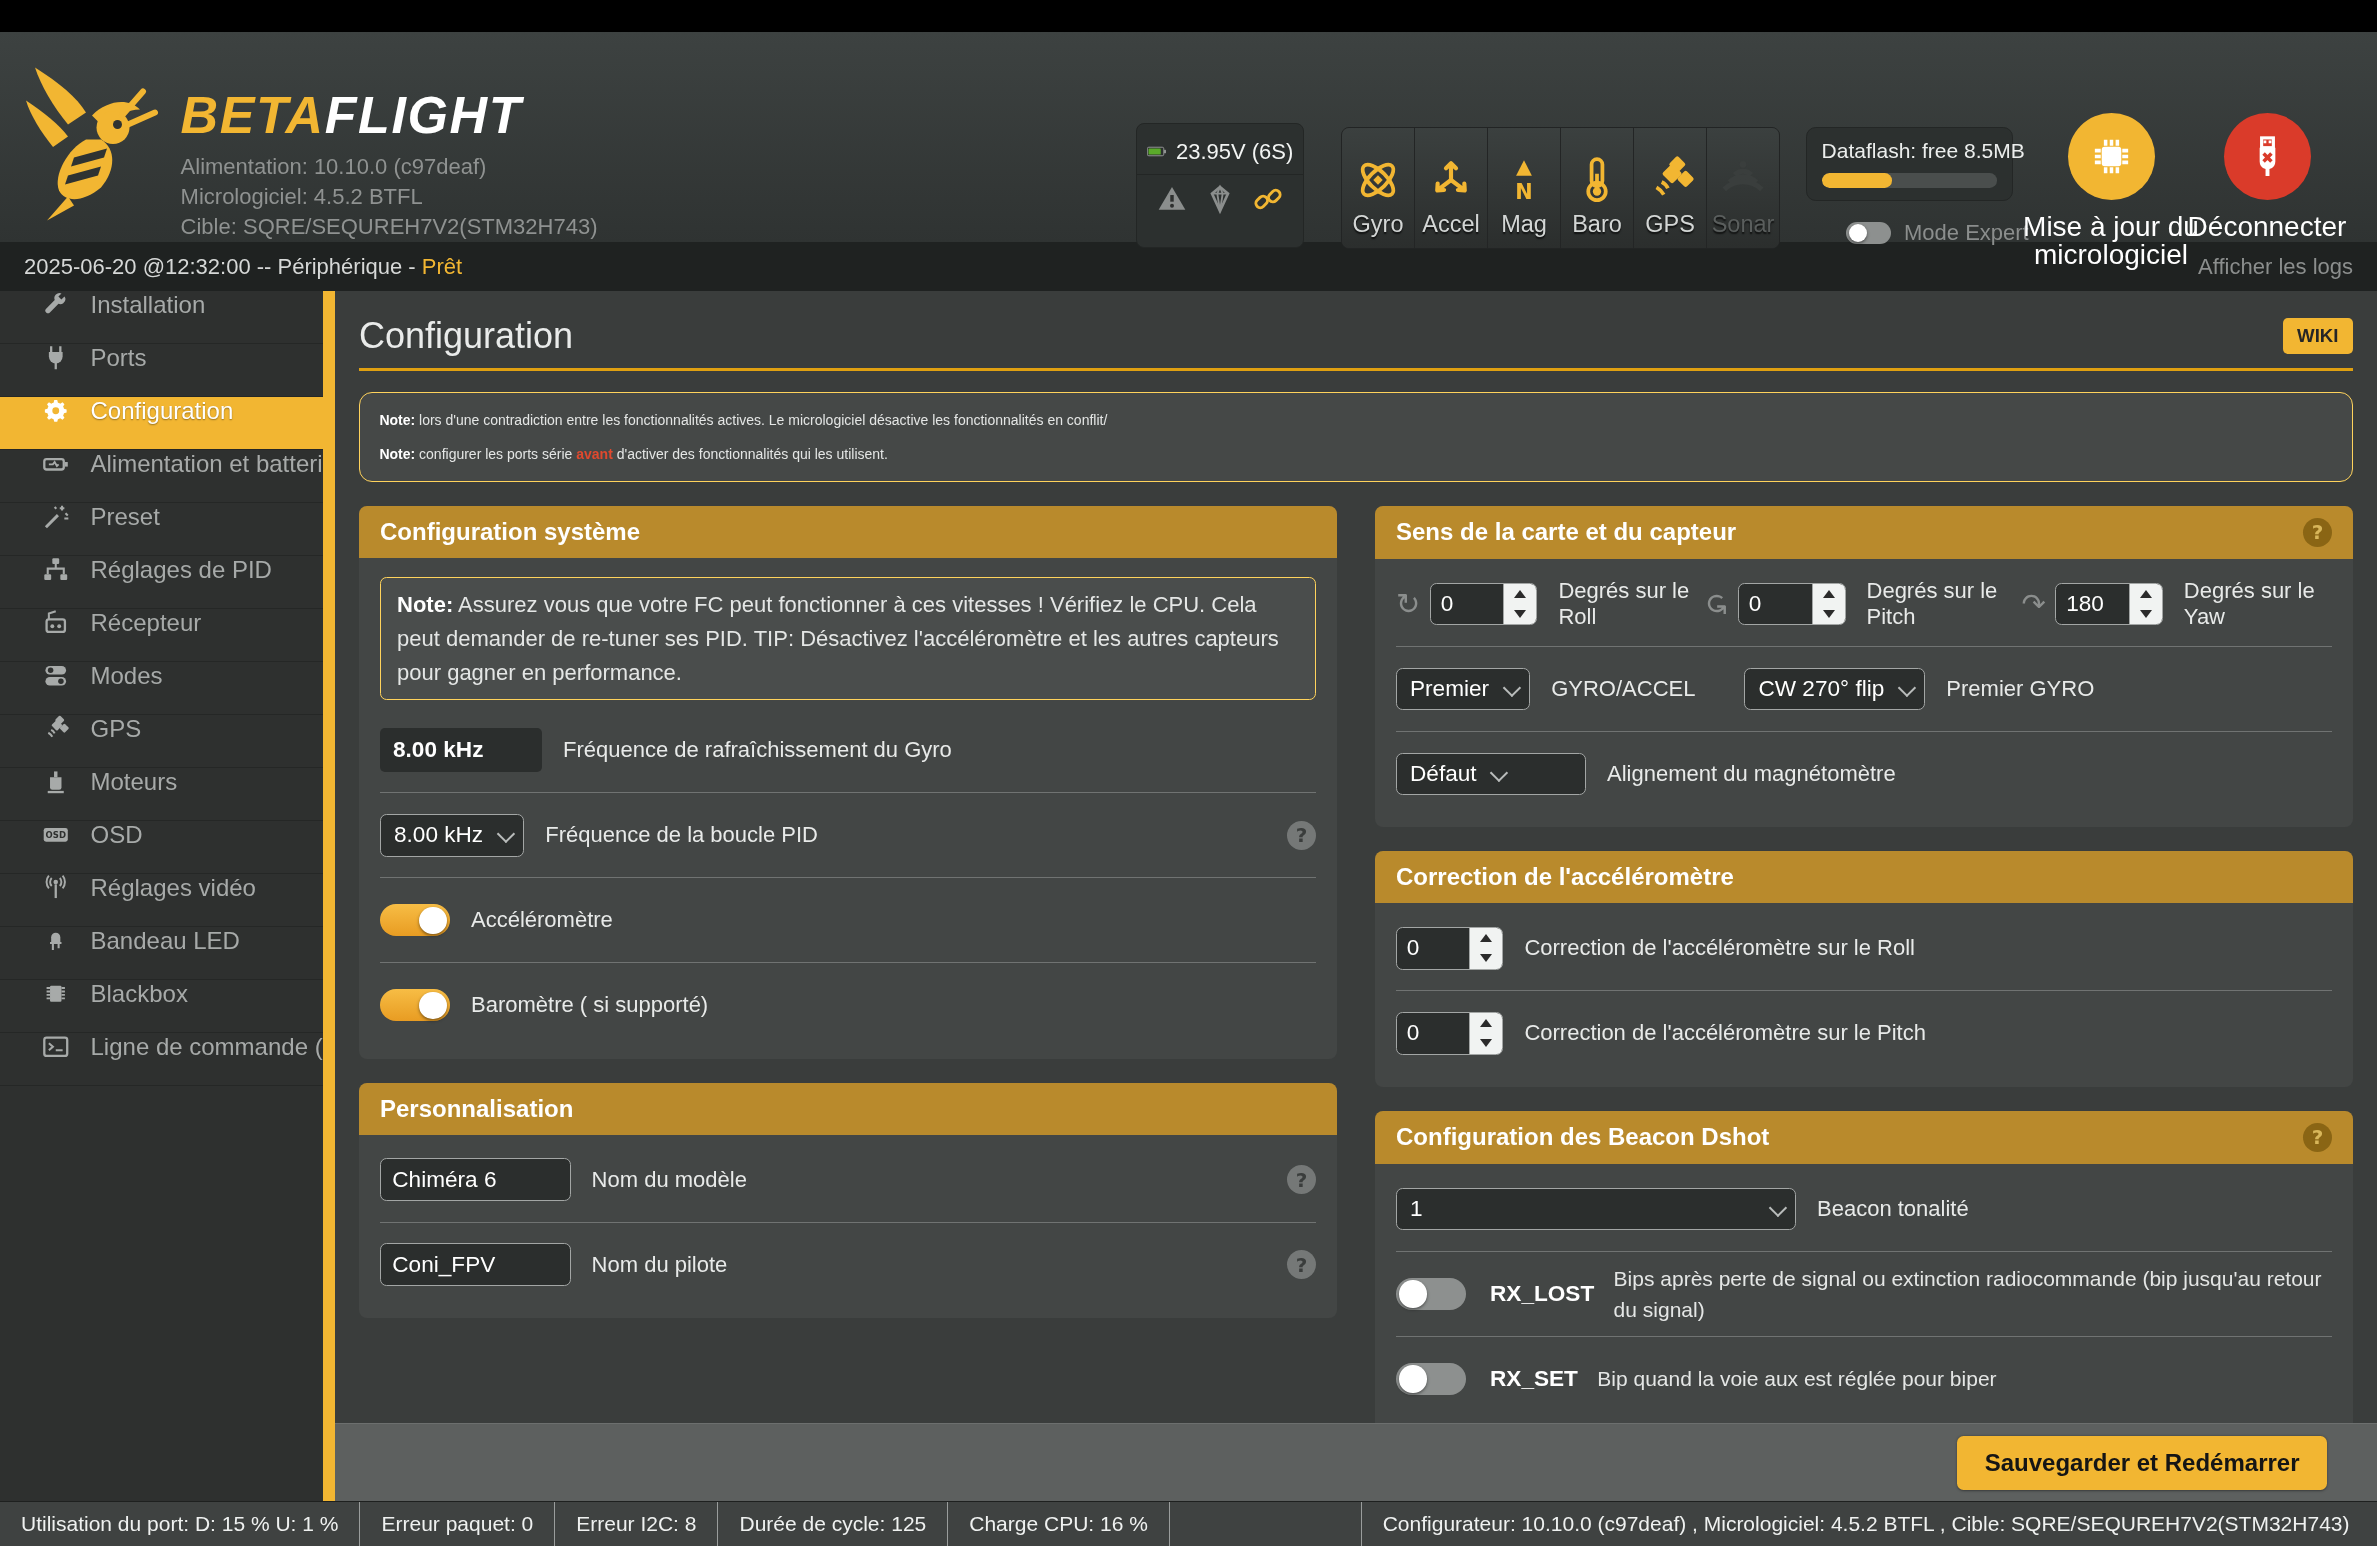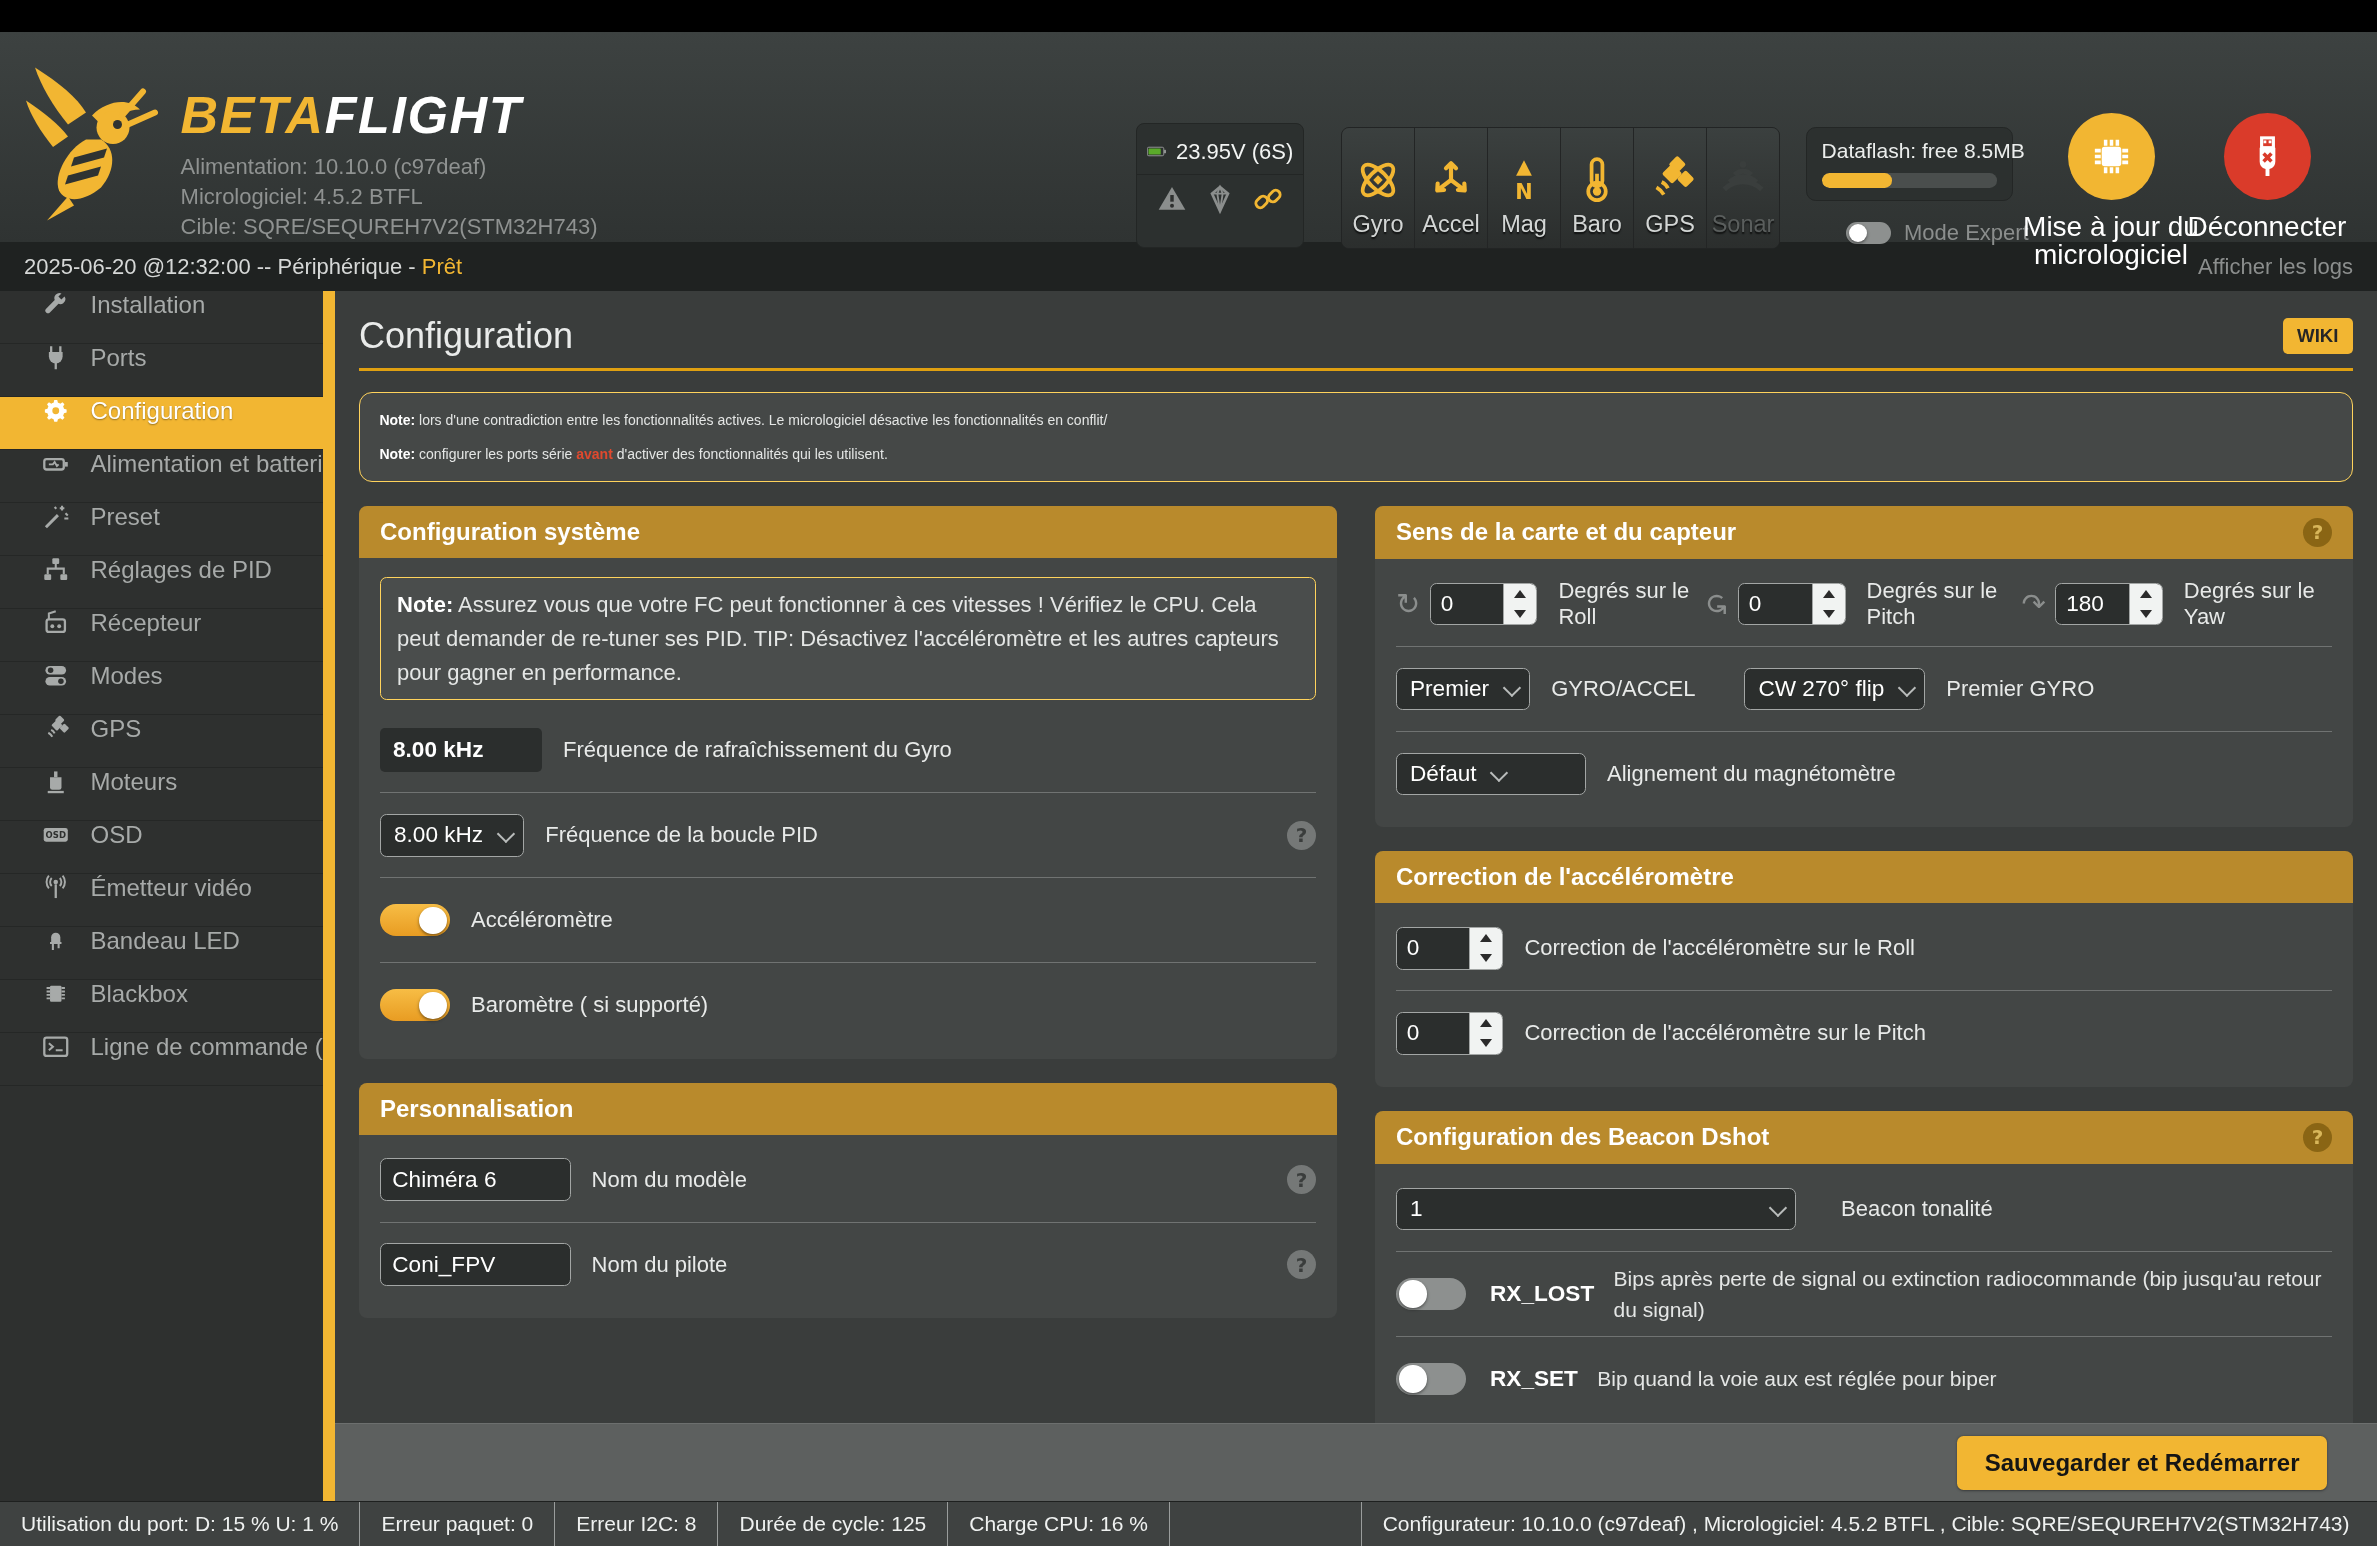--- a/index.html
+++ b/index.html
@@ -375,21 +375,21 @@
             <text x="12" y="15.2" font-size="7.4" font-weight="bold" fill="#2e302f" text-anchor="middle" font-family="DejaVu Sans">OSD</text>
           </svg>
         <span>OSD</span>
       </div>
       <div class="sb-item">
         <svg viewBox="0 0 24 24">
             <circle cx="12" cy="7" r="2" fill="#a7aaa9"></circle>
             <path d="M12 9v12" stroke="#a7aaa9" stroke-width="2"></path>
             <path d="M8.5 10.5a5 5 0 0 1 0-7 M15.5 3.5a5 5 0 0 1 0 7 M6 12.5a8.5 8.5 0 0 1 0-11 M18 1.5a8.5 8.5 0 0 1 0 11" stroke="#a7aaa9" stroke-width="1.7" fill="none"></path>
           </svg>
-        <span>Émetteur vidéo</span>
+        <span>Réglages vidéo</span>
       </div>
       <div class="sb-item">
         <svg viewBox="0 0 24 24">
             <path fill="#a7aaa9" d="M8 9a4 4 0 0 1 8 0v5H8z"></path>
             <path d="M7 14h10 M9.5 14v6 M14.5 14v4.5" stroke="#a7aaa9" stroke-width="1.8" fill="none"></path>
           </svg>
         <span>Bandeau LED</span>
       </div>
       <div class="sb-item">
         <svg viewBox="0 0 24 24">
@@ -583,21 +583,21 @@
               <div class="p-hdr">
                   <span>Configuration des Beacon Dshot</span>
                   <span class="help help-gold ml-auto">?</span>
                 </div>
               <div class="p-body">
                 <div class="row">
                   <span class="sel" style="min-width:372px">
                       <span>1</span>
                       <i class="chev" style="margin-left:auto"></i>
                     </span>
-                  <span class="lbl" style="margin-left:45px">Beacon tonalité</span>
+                  <span class="lbl" style="margin-left:21px">Beacon tonalité</span>
                 </div>
                 <div class="row">
                   <span class="tgl off"></span>
                   <span class="b-name">RX_LOST</span>
                   <span class="b-desc" style="margin-left:19.4px">Bips après perte de signal ou extinction radiocommande (bip jusqu'au retour du signal)</span>
                 </div>
                 <div class="row">
                   <span class="tgl off"></span>
                   <span class="b-name">RX_SET</span>
                   <span class="b-desc" style="margin-left:19.4px">Bip quand la voie aux est réglée pour biper</span>

